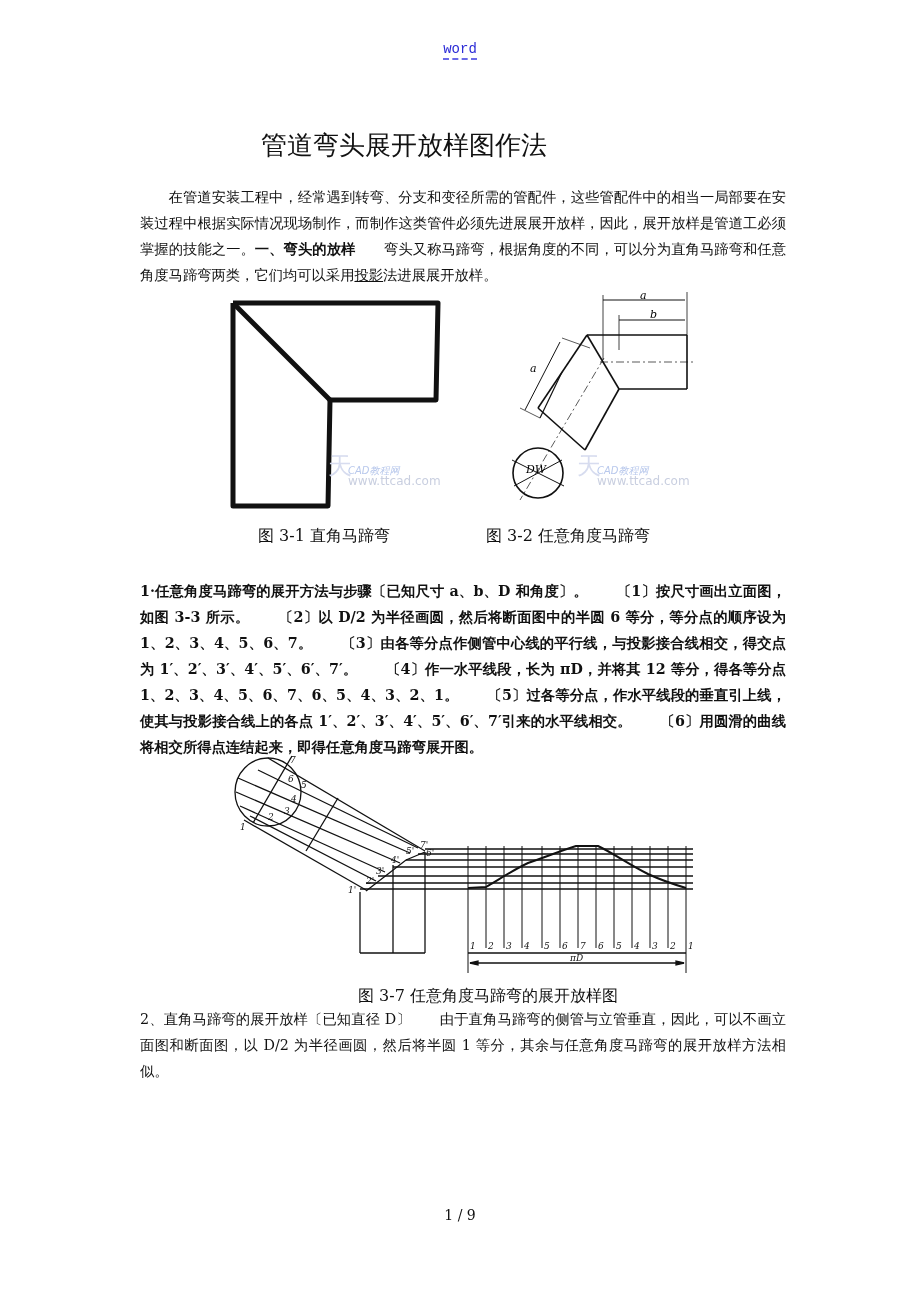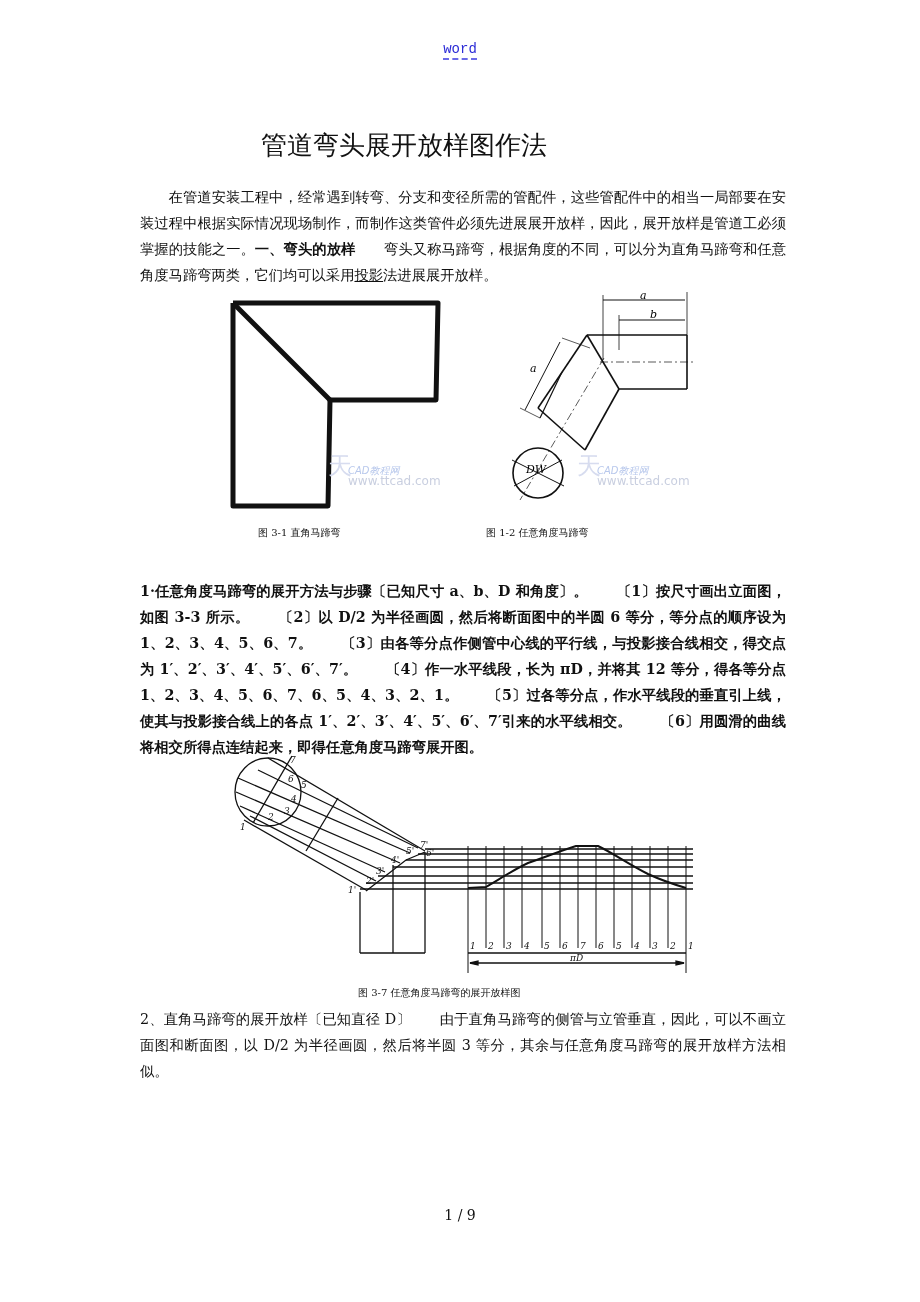--- a/index.html
+++ b/index.html
@@ -22,21 +22,21 @@
   }
   .para {
     position: absolute; left: 140px; width: 646px;
     font-size: 14.3px; line-height: 26px; text-align: justify;
   }
   .p1 { top: 184px; text-indent: 2em; }
   .p1 b { font-family: "DejaVu Sans", "Liberation Sans", sans-serif; font-weight: bold; }
   .p1 u { text-decoration: underline; }
   .fig { position: absolute; }
   .caption {
-    position: absolute; font-size: 10px; white-space: nowrap;
+    position: absolute; font-size: 16px; white-space: nowrap;
   }
   .p2 { top: 578px; font-weight: bold; }
   .p3 { top: 1006px; }
   .watermark {
     position: absolute; font-family: "DejaVu Sans", "Liberation Sans", sans-serif;
     color: #b8c8ec; font-size: 10px; line-height: 11px; font-style: italic;
   }
   .watermark .wm-logo { font-style: normal; font-size: 24px; color: #d7dcef; position:absolute; left:-20px; top:-4px; }
   .watermark .wm-url { color: #c9cfe0; font-size: 12px; font-style: normal; }
   .pagenum {
@@ -103,21 +103,21 @@
   <text x="30" y="82" font-size="11" font-style="italic" font-family="DejaVu Serif, serif">a</text>
   <text x="26" y="183" font-size="11" font-style="italic" font-family="DejaVu Serif, serif">DW</text>
 </svg>
 <div class="watermark" style="left:597px;top:465px">
   <span class="wm-logo">天</span>
   <div>CAD教程网</div>
   <div class="wm-url">www.ttcad.com</div>
 </div>
 
 <div class="caption" style="left:258px;top:526px">图 3-1 直角马蹄弯</div>
-<div class="caption" style="left:486px;top:526px">图 1-2  任意角度马蹄弯</div>
+<div class="caption" style="left:486px;top:526px">图 3-2  任意角度马蹄弯</div>
 
 <div class="para p2">1·任意角度马蹄弯的展开方法与步骤〔已知尺寸 a、b、D 和角度〕。　　〔1〕按尺寸画出立面图，如图 3-3 所示。　　〔2〕以 D/2 为半径画圆，然后将断面图中的半圆 6 等分，等分点的顺序设为 1、2、3、4、5、6、7。　　〔3〕由各等分点作侧管中心线的平行线，与投影接合线相交，得交点为 1′、2′、3′、4′、5′、6′、7′。　　〔4〕作一水平线段，长为 πD，并将其 12 等分，得各等分点 1、2、3、4、5、6、7、6、5、4、3、2、1。　　〔5〕过各等分点，作水平线段的垂直引上线，使其与投影接合线上的各点 1′、2′、3′、4′、5′、6′、7′引来的水平线相交。　　〔6〕用圆滑的曲线将相交所得点连结起来，即得任意角度马蹄弯展开图。</div>
 
 <svg class="fig" style="left:228px;top:748px" width="470" height="228" viewBox="0 0 470 228">
   <g fill="none" stroke="#111" stroke-width="1.3">
 
     <ellipse cx="40" cy="44" rx="33" ry="34"></ellipse>
 
     <line x1="40" y1="10" x2="197" y2="103"></line>
     <line x1="16" y1="72" x2="138" y2="142"></line>
@@ -197,15 +197,15 @@
     <text x="148" y="126">3'</text>
     <text x="163" y="115">4'</text>
     <text x="178" y="106">5'</text>
     <text x="198" y="108">6'</text>
     <text x="192" y="100">7'</text>
   </g>
 </svg>
 
 <div class="caption" style="left:358px;top:986px">图 3-7 任意角度马蹄弯的展开放样图</div>
 
-<div class="para p3">2、直角马蹄弯的展开放样〔已知直径 D〕　　由于直角马蹄弯的侧管与立管垂直，因此，可以不画立面图和断面图，以 D/2 为半径画圆，然后将半圆 3 等分，其余与任意角度马蹄弯的展开放样方法相似。</div>
+<div class="para p3">2、直角马蹄弯的展开放样〔已知直径 D〕　　由于直角马蹄弯的侧管与立管垂直，因此，可以不画立面图和断面图，以 D/2 为半径画圆，然后将半圆 1 等分，其余与任意角度马蹄弯的展开放样方法相似。</div>
 
 <div class="pagenum">1  / 9</div>
 
 </body></html>

